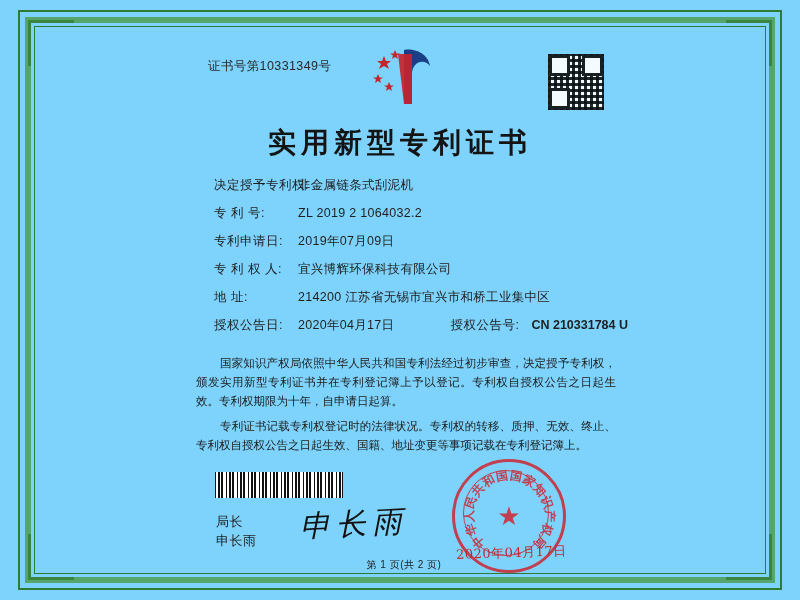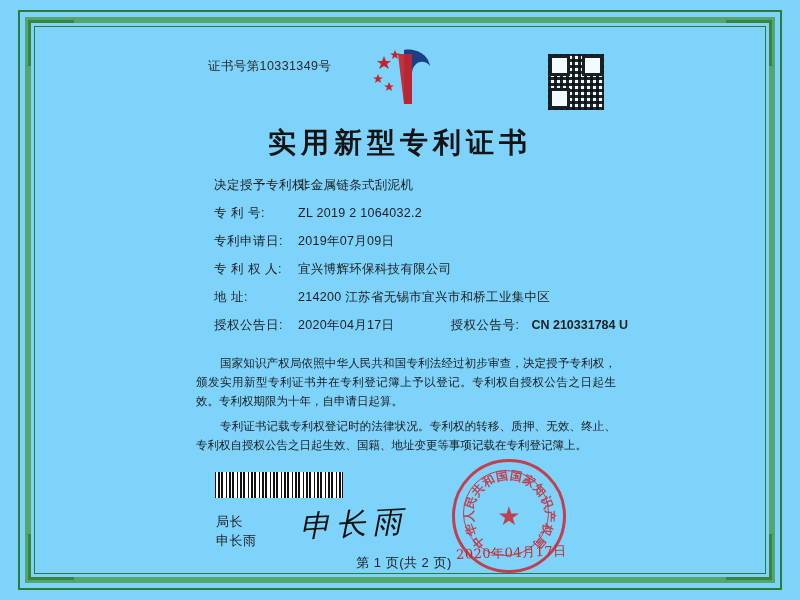--- a/index.html
+++ b/index.html
@@ -255,21 +255,21 @@
     transform: rotate(-2deg);
     letter-spacing: .5px;
   }
 
   
   .footer {
     position: absolute;
     left: 0; right: 0;
     bottom: 28px;
     text-align: center;
-    font-size: 13px;
+    font-size: 10px;
     color: #222;
     letter-spacing: .5px;
     padding-left: 8px;
   }
 </style>
 </head>
 <body>
 
 <div class="page">
 

